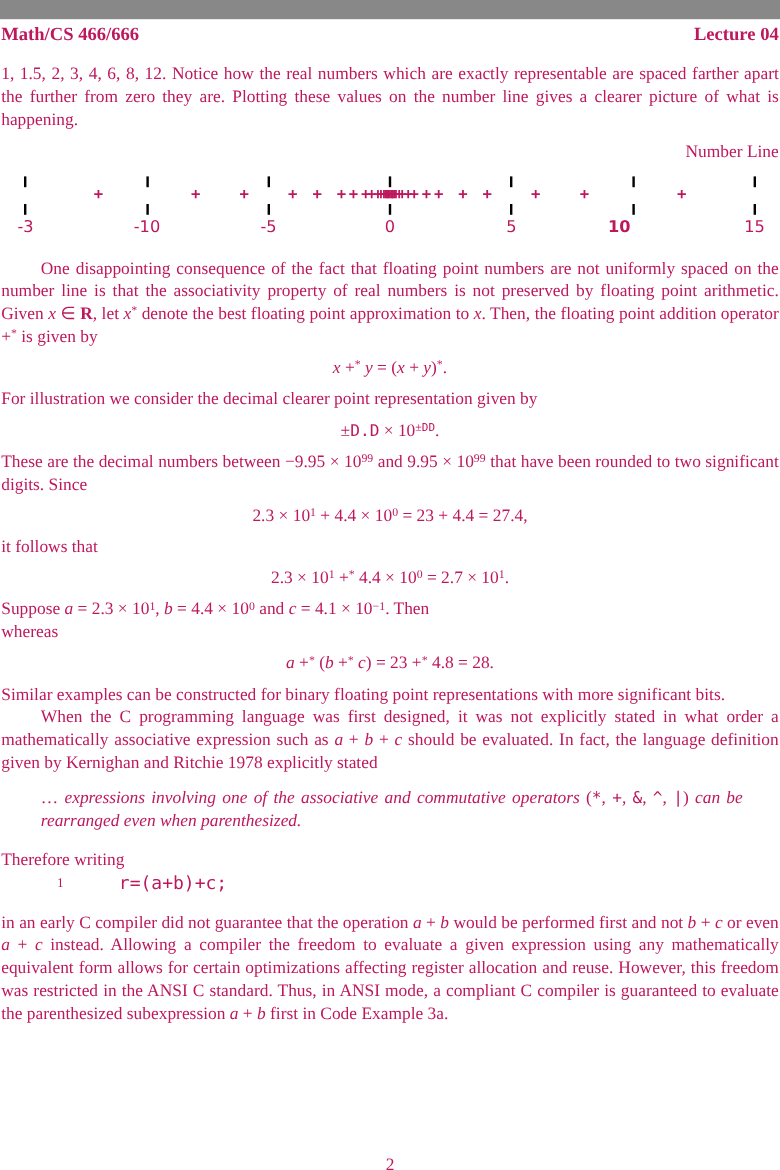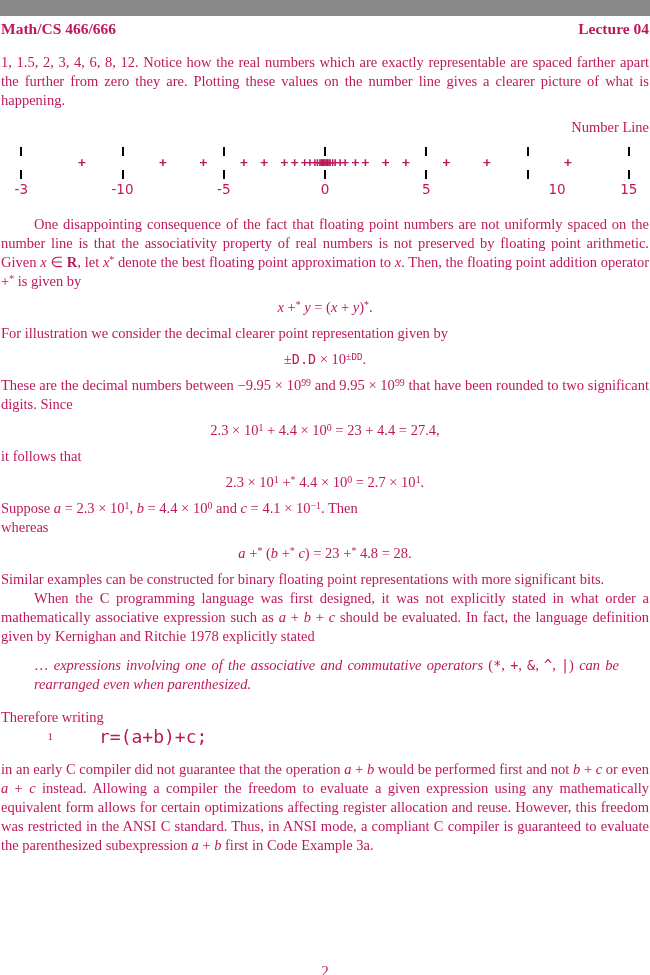--- a/index.html
+++ b/index.html
@@ -27,21 +27,21 @@
   .nl-tick{position:absolute;width:2px;height:9px;background:#000;transform:translateX(-50%);}
   .nl-mark{position:absolute;top:11px;transform:translateX(-50%);
     font-family:"DejaVu Sans Mono", monospace;font-weight:bold;font-size:13px;line-height:14px;}
   .nl-label{position:absolute;top:37px;transform:translateX(-50%);
     font-family:"DejaVu Sans", sans-serif;font-size:13.5px;line-height:15px;}
   
   .quote{margin:10px 30px 0 33px;}
   
   .codeline{margin-top:0;display:flex;text-align:left;}
   .lineno{display:inline-block;width:52px;text-align:right;font-size:11px;padding-right:0;}
-  .codetext{font-family:"DejaVu Sans Mono", monospace;font-size:18px;margin-left:46px;}
+  .codetext{font-family:"DejaVu Sans Mono", monospace;font-size:15px;margin-left:46px;}
   .pagenum{position:absolute;bottom:10px;left:0;right:0;text-align:center;}
 </style>
 </head>
 <body>
 
 <div class="page">
 
   <div class="hdr">
     <span>Math/CS 466/666</span>
     <span>Lecture 04</span>
@@ -62,21 +62,21 @@
       <div class="nl-tick" style="left: 222.75px; top: 25px;"></div>
       <div class="nl-label" style="left: 222.75px; top: 37px;">-5</div>
       <div class="nl-tick" style="left: 324px; top: 2px;"></div>
       <div class="nl-tick" style="left: 324px; top: 25px;"></div>
       <div class="nl-label" style="left: 324px; top: 37px;">0</div>
       <div class="nl-tick" style="left: 425.25px; top: 2px;"></div>
       <div class="nl-tick" style="left: 425.25px; top: 25px;"></div>
       <div class="nl-label" style="left: 425.25px; top: 37px;">5</div>
       <div class="nl-tick" style="left: 526.5px; top: 2px;"></div>
       <div class="nl-tick" style="left: 526.5px; top: 25px;"></div>
-      <div class="nl-label" style="left: 556px; top: 37px;">10</div>
+      <div class="nl-label" style="left: 515px; top: 37px; font-weight: bold;">10</div>
       <div class="nl-tick" style="left: 627.75px; top: 2px;"></div>
       <div class="nl-tick" style="left: 627.75px; top: 25px;"></div>
       <div class="nl-label" style="left: 627.75px; top: 37px;">15</div>
       <div class="nl-mark" style="left: 81px; top: 11px;">+</div>
       <div class="nl-mark" style="left: 162px; top: 11px;">+</div>
       <div class="nl-mark" style="left: 202.5px; top: 11px;">+</div>
       <div class="nl-mark" style="left: 243px; top: 11px;">+</div>
       <div class="nl-mark" style="left: 263.25px; top: 11px;">+</div>
       <div class="nl-mark" style="left: 283.5px; top: 11px;">+</div>
       <div class="nl-mark" style="left: 293.625px; top: 11px;">+</div>

